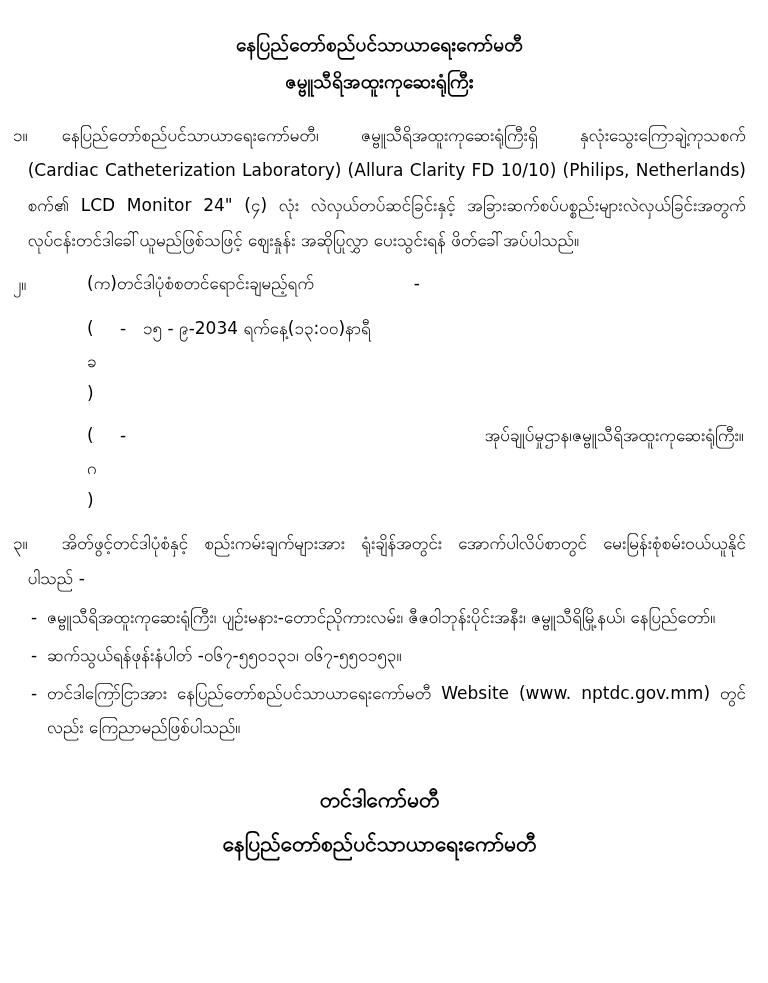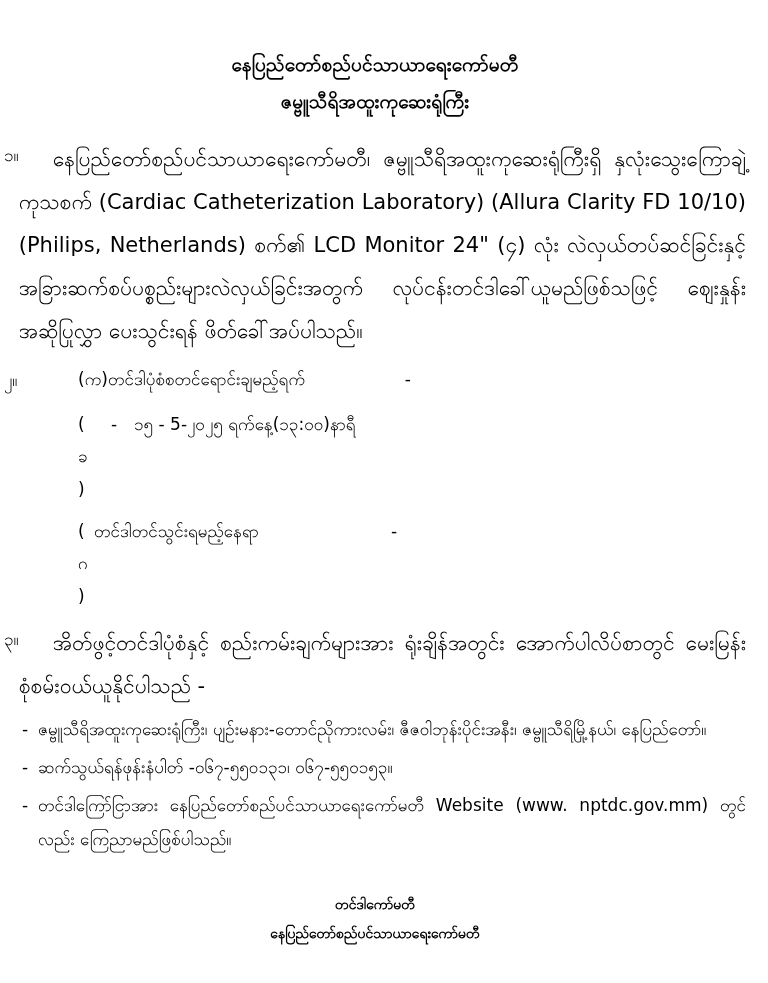--- a/index.html
+++ b/index.html
@@ -11,23 +11,22 @@
     width: 768px;
     height: 983px;
     font-family: "DejaVu Sans", "Liberation Sans", sans-serif;
     color: #000000;
     -webkit-font-smoothing: antialiased;
   }
   .page {
     width: 768px;
     height: 930px;
     box-sizing: border-box;
-    padding: 26px 22px 10px 4px;
+    padding: 26px 22px 10px 13px;
     position: relative;
-    margin-top: 20px;
   }
   .title-block {
     text-align: center;
     margin-bottom: 18px;
   }
   .title-line {
     font-size: 19px;
     font-weight: bold;
     line-height: 1.95;
     letter-spacing: 0.2px;
@@ -37,21 +36,21 @@
     align-items: flex-start;
   }
   .p-num {
     flex: 0 0 auto;
     font-size: 17px;
     line-height: 2.05;
     white-space: nowrap;
   }
   .p-body {
     flex: 1 1 auto;
-    font-size: 21px;
+    font-size: 17px;
     line-height: 2.05;
     text-align: justify;
   }
   .first-indent {
     display: inline-block;
     width: 34px;
   }
   .list-2 {
     margin: 10px 0 6px 0;
   }
@@ -101,21 +100,21 @@
   }
   .bullets li .btext {
     flex: 1 1 auto;
     text-align: justify;
   }
   .footer {
     margin-top: 34px;
     text-align: center;
   }
   .footer-line {
-    font-size: 14px;
+    font-size: 21px;
     font-weight: bold;
     line-height: 2.1;
   }
 </style>
 </head>
 <body>
 
 <div class="page">
 
   <div class="title-block">
@@ -134,29 +133,29 @@
       <div class="p-num" style="flex:0 0 26px;">၂။</div>
       <div class="marker">(က)</div>
       <div class="label">တင်ဒါပုံစံစတင်ရောင်းချမည့်ရက်</div>
       <div class="dash">-</div>
     </div>
 
     <div class="item-2">
       <div class="p-num" style="flex:0 0 26px;"></div>
       <div class="marker">( ခ )</div>
       <div class="dash">-</div>
-      <div class="value">၁၅ - 5-၂၀၂၅ ရက်နေ့(၁၃:၀၀)နာရီ</div>
+      <div class="value">၁၅ - ၉-2034 ရက်နေ့(၁၃:၀၀)နာရီ</div>
     </div>
 
     <div class="item-2">
       <div class="p-num" style="flex:0 0 26px;"></div>
       <div class="marker">( ဂ )</div>
-      <div class="label">တင်ဒါတင်သွင်းရမည့်နေရာ</div>
       <div class="dash">-</div>
       <div class="value">
+        <span class="line2">အုပ်ချုပ်မှုဌာန၊ဇမ္ဗူသီရိအထူးကုဆေးရုံကြီး။</span>
       </div>
     </div>
 
   </div>
 
   <div class="p-row">
     <div class="p-num">၃။</div>
     <div class="p-body"><span class="first-indent"></span><span>အိတ်ဖွင့်တင်ဒါပုံစံနှင့် စည်းကမ်းချက်များအား ရုံးချိန်အတွင်း အောက်ပါလိပ်စာတွင် မေးမြန်းစုံစမ်းဝယ်ယူနိုင်ပါသည် -</span></div>
   </div>
 

